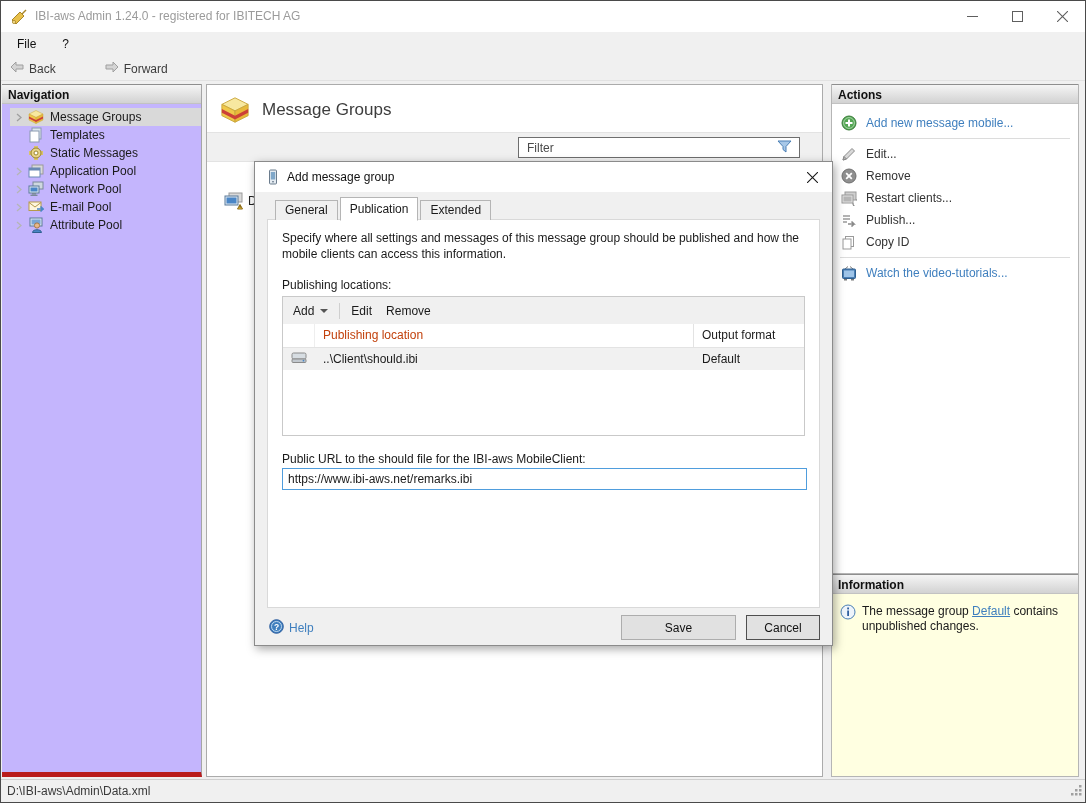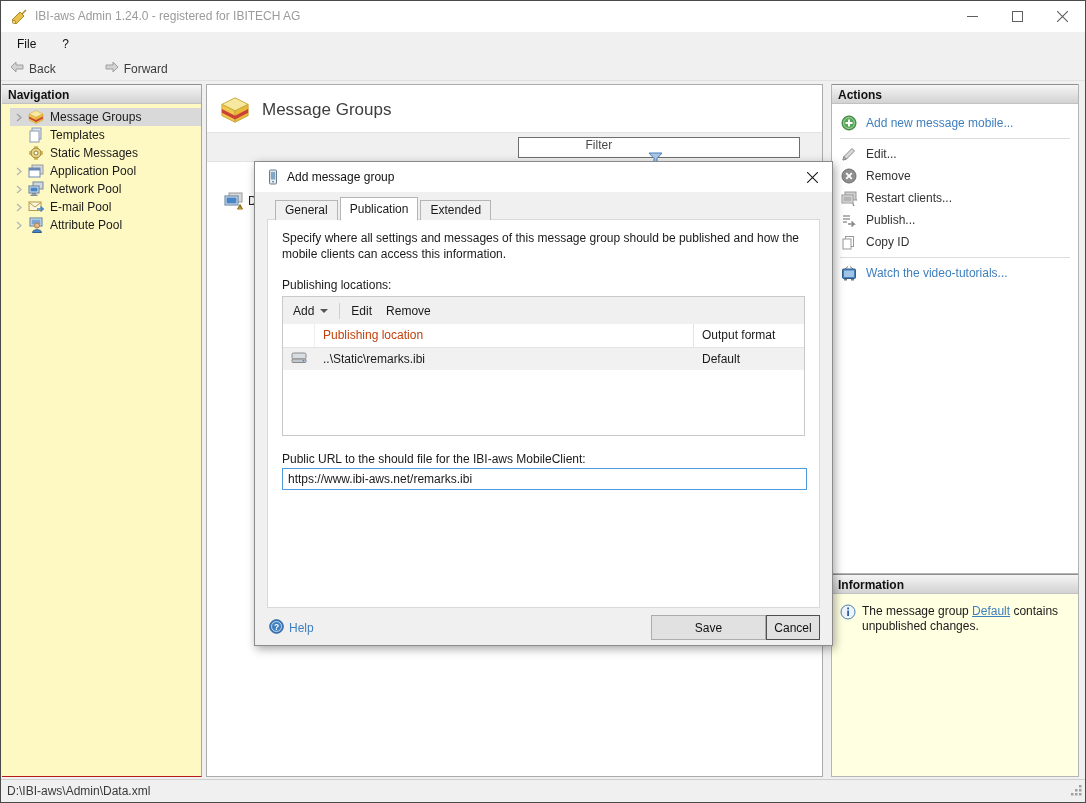--- a/index.html
+++ b/index.html
@@ -24,33 +24,33 @@
   .toolbar { position:absolute; left:0; top:56px; right:0; height:24px; background:#f0f0f0; border-bottom:1px solid #e2e2e2; display:flex; align-items:center;gap:40px; }
   .tool-btn { display:flex; align-items:center; gap:4px; margin-left:8px; color:#3c3c3c; }
   
   .workspace { position:absolute; left:0; top:80px; right:0; height:698px; background:#f0f0f0; }
   .panel-header {
     height:20px; background:linear-gradient(#f5f5f5,#d2d2d2);
     border-top:1px solid #8e8e8e; border-bottom:1px solid #c2c2c2;
     font-weight:bold; padding:3px 6px; color:#111;
   }
   
-  .nav-panel { position:absolute; left:1px; top:3px; width:200px; height:693px; background:#fef9c3; border-right:1px solid #a5a5a5; border-bottom:1px solid #b91c1c; }
+  .nav-panel { position:absolute; left:1px; top:3px; width:200px; height:693px; background:#c4b5fd; border-right:1px solid #a5a5a5; border-bottom:5px solid #b91c1c; }
   .nav-tree { padding-top:4px; }
   .nav-item { height:18px; display:flex; align-items:center; margin-left:8px; }
   .nav-item.selected { background:#d9d9d9; }
   .chev { width:18px; display:flex; justify-content:center; align-items:center; }
   .nicon { width:17px; height:16px; margin-right:5px; display:flex; align-items:center; }
   .nlabel { white-space:nowrap; color:#1a1a1a; }
   
   .main-panel { position:absolute; left:205px; top:3px; width:617px; height:693px; background:#fff; border:1px solid #ababab; }
   .main-heading-icon { position:absolute; left:13px; top:10px; width:30px; height:30px; }
   .main-heading { position:absolute; left:55px; top:10px; font-size:17px; line-height:30px; color:#3d3d3d; }
   .main-strip { position:absolute; left:0; top:47px; width:100%; height:30px; background:#f0f0f0; border-top:1px solid #e3e3e3; border-bottom:1px solid #e3e3e3; }
-  .filter-box { position:absolute; right:22px; top:4px; width:282px; height:21px; background:#fff; border:1px solid #6e6e6e; display:flex; align-items:center;flex-direction:column; }
+  .filter-box { position:absolute; right:22px; top:4px; width:282px; height:21px; background:#fff; border:1px solid #6e6e6e; display:flex; align-items:center; }
   .filter-input { flex:1; border:none; outline:none; padding:0 0 0 8px; font:12px "Liberation Sans",sans-serif; color:#3a3a3a; background:transparent; }
   .filter-input::placeholder { color:#4a4a4a; opacity:1; }
   .filter-icon { width:18px; margin-right:4px; }
   .list-row { position:absolute; left:0; top:105px; width:100%; height:22px; display:flex; align-items:center; }
   .list-row .ricon { margin-left:17px; width:20px; height:18px; }
   .list-row .rlabel { margin-left:4px; color:#222; }
   
   .actions-panel { position:absolute; left:830px; top:3px; width:248px; height:490px; background:#fff; border:1px solid #b5b5b5; border-top:none; }
   .action-list { padding-top:8px; }
   .action-item { height:22px; display:flex; align-items:center; padding-left:8px; }
@@ -92,21 +92,21 @@
   .grow { height:22px; display:flex; align-items:center; background:#f1f1f1; }
   .grow .c-icon { width:32px; display:flex; justify-content:center; }
   .grow .c-loc { flex:1; padding-left:8px; color:#1a1a1a; }
   .grow .c-fmt { width:110px; padding-left:8px; color:#1a1a1a; }
   .url-label { position:absolute; left:14px; top:232px; }
   .url-input { position:absolute; left:14px; top:248px; width:525px; height:22px; border:1px solid #4f9ddd; padding:0 5px; font:12px "Liberation Sans",sans-serif; color:#1a1a1a; outline:none; background:#fff; }
   .dlg-bottom { position:absolute; left:0; top:446px; width:100%; height:39px; display:flex; align-items:center; }
   .help-link { display:flex; align-items:center; gap:5px; margin-left:14px; color:#3f7fbe; }
   .btn { height:25px; background:#e1e1e1; border:1px solid #adadad; font:12px "Liberation Sans",sans-serif; color:#111; text-align:center; }
   .btn-save { width:115px; margin-left:auto; }
-  .btn-cancel { width:54px; margin-right:12px; border:1px solid #4f4f4f; }
+  .btn-cancel { width:74px; margin-left:10px; margin-right:12px; border:1px solid #4f4f4f; }
 </style>
 </head>
 <body>
 
 <div class="window">
 
   <div class="titlebar">
     <span class="app-icon">
       <svg width="18" height="18" viewBox="0 0 18 18">
           <polygon points="2,12 10,4 14,8 6,16" fill="#e8c04a" stroke="#a8862a" stroke-width="1"></polygon>
@@ -445,21 +445,21 @@
           <div class="c-fmt">Output format</div>
         </div>
         <div class="grow">
           <div class="c-icon">
               <span><svg width="16" height="12" viewBox="0 0 16 12">
                   <rect x="1" y="1" width="14" height="6" rx="1.5" fill="#d7dde2" stroke="#8a8a8a"></rect>
                   <rect x="1" y="7" width="14" height="3.5" rx="1" fill="#c2c8ce" stroke="#8a8a8a"></rect>
                   <circle cx="12.5" cy="8.7" r="0.9" fill="#4a86c6"></circle>
                 </svg></span>
             </div>
-          <div class="c-loc">..\Static\remarks.ibi</div>
+          <div class="c-loc">..\Client\should.ibi</div>
           <div class="c-fmt">Default</div>
         </div>
       </div>
       <div class="url-label">Public URL to the should file for the IBI-aws MobileClient:</div>
       <input class="url-input" type="text" value="https://www.ibi-aws.net/remarks.ibi" style="">
     </div>
     <div class="dlg-bottom">
       <div class="help-link">
         <span><svg width="15" height="15" viewBox="0 0 15 15">
               <circle cx="7.5" cy="7.5" r="6.8" fill="#3f7fbe" stroke="#2f5f9f"></circle>

